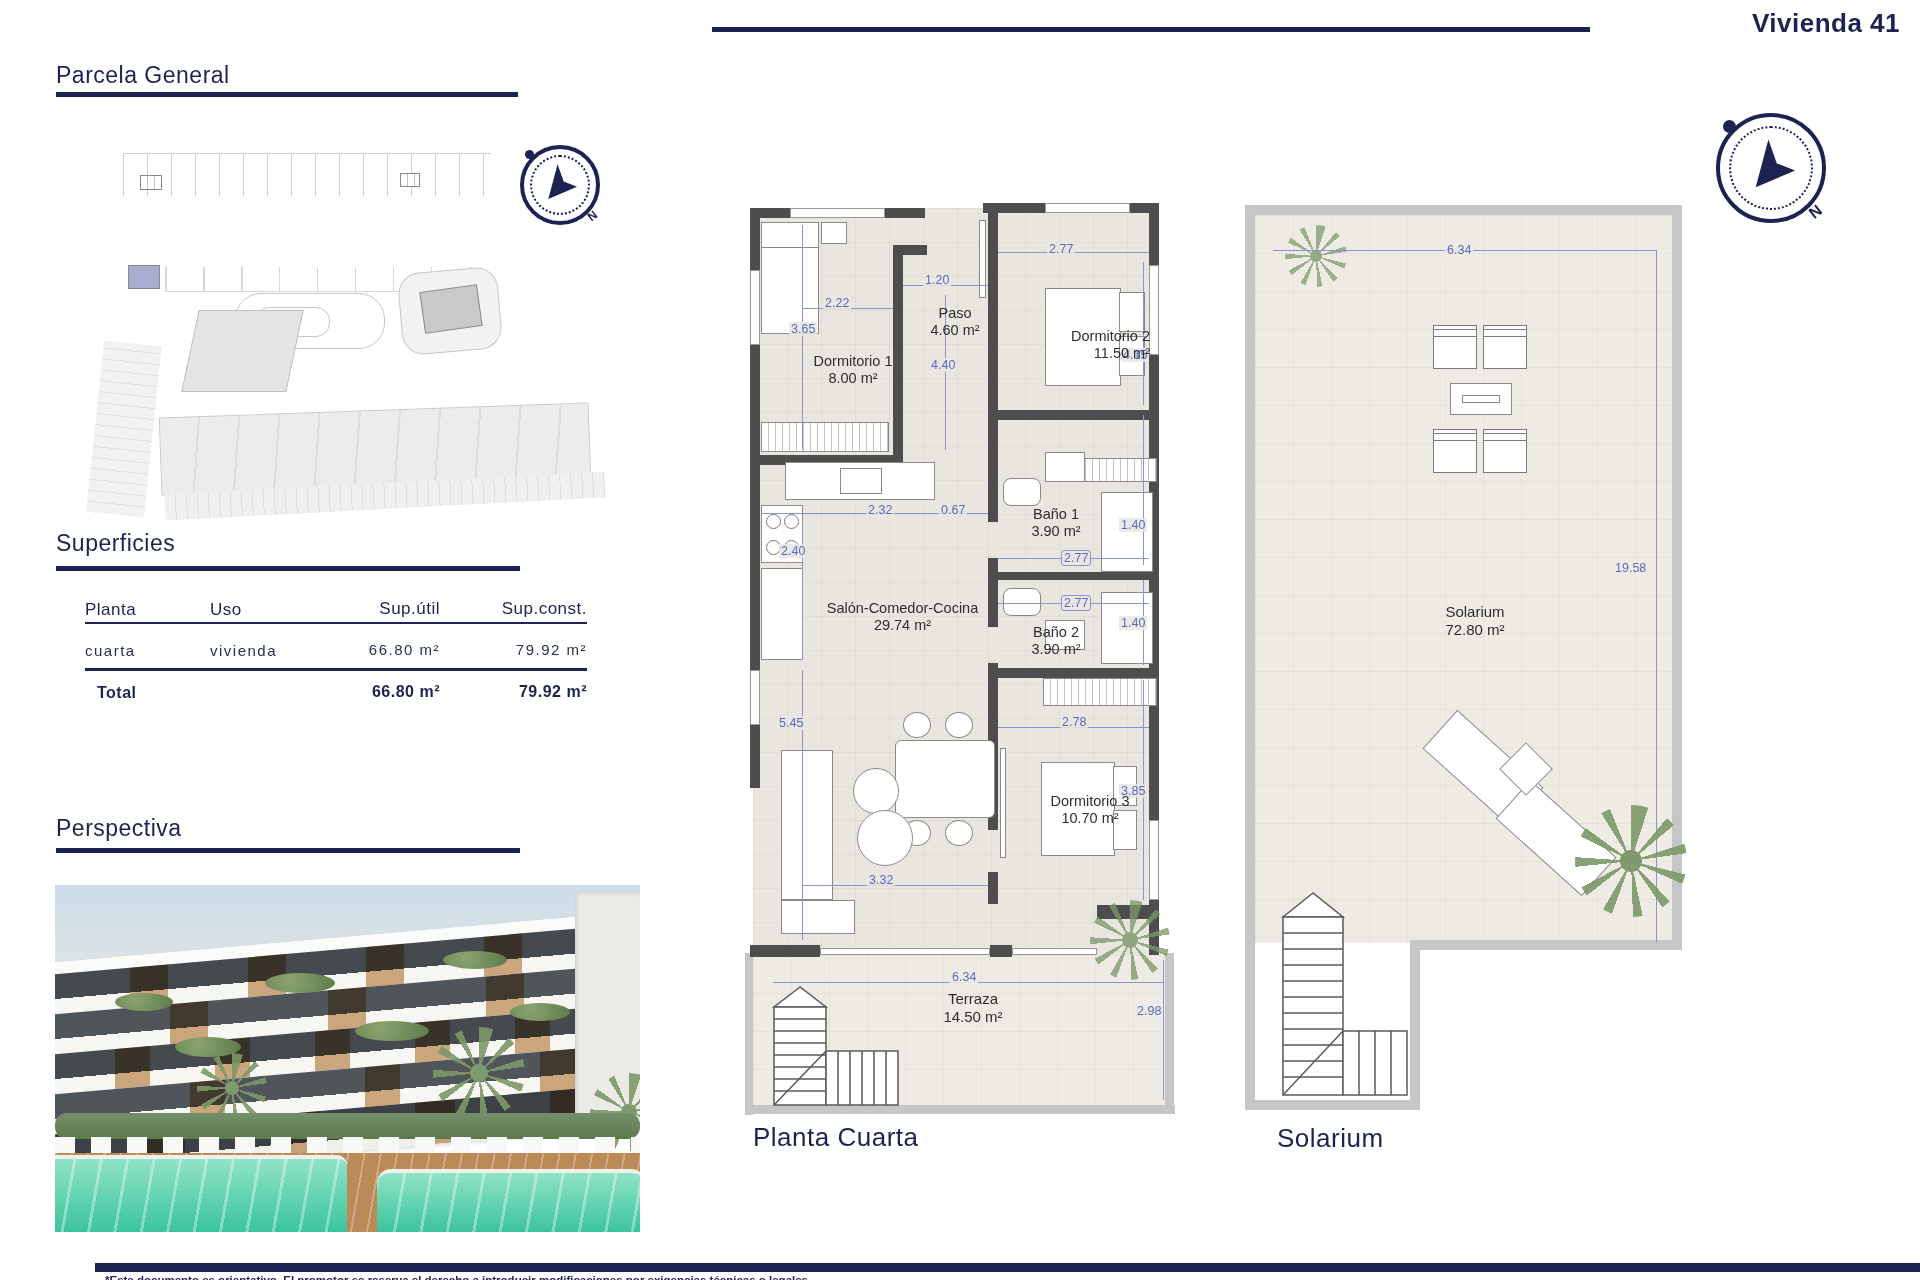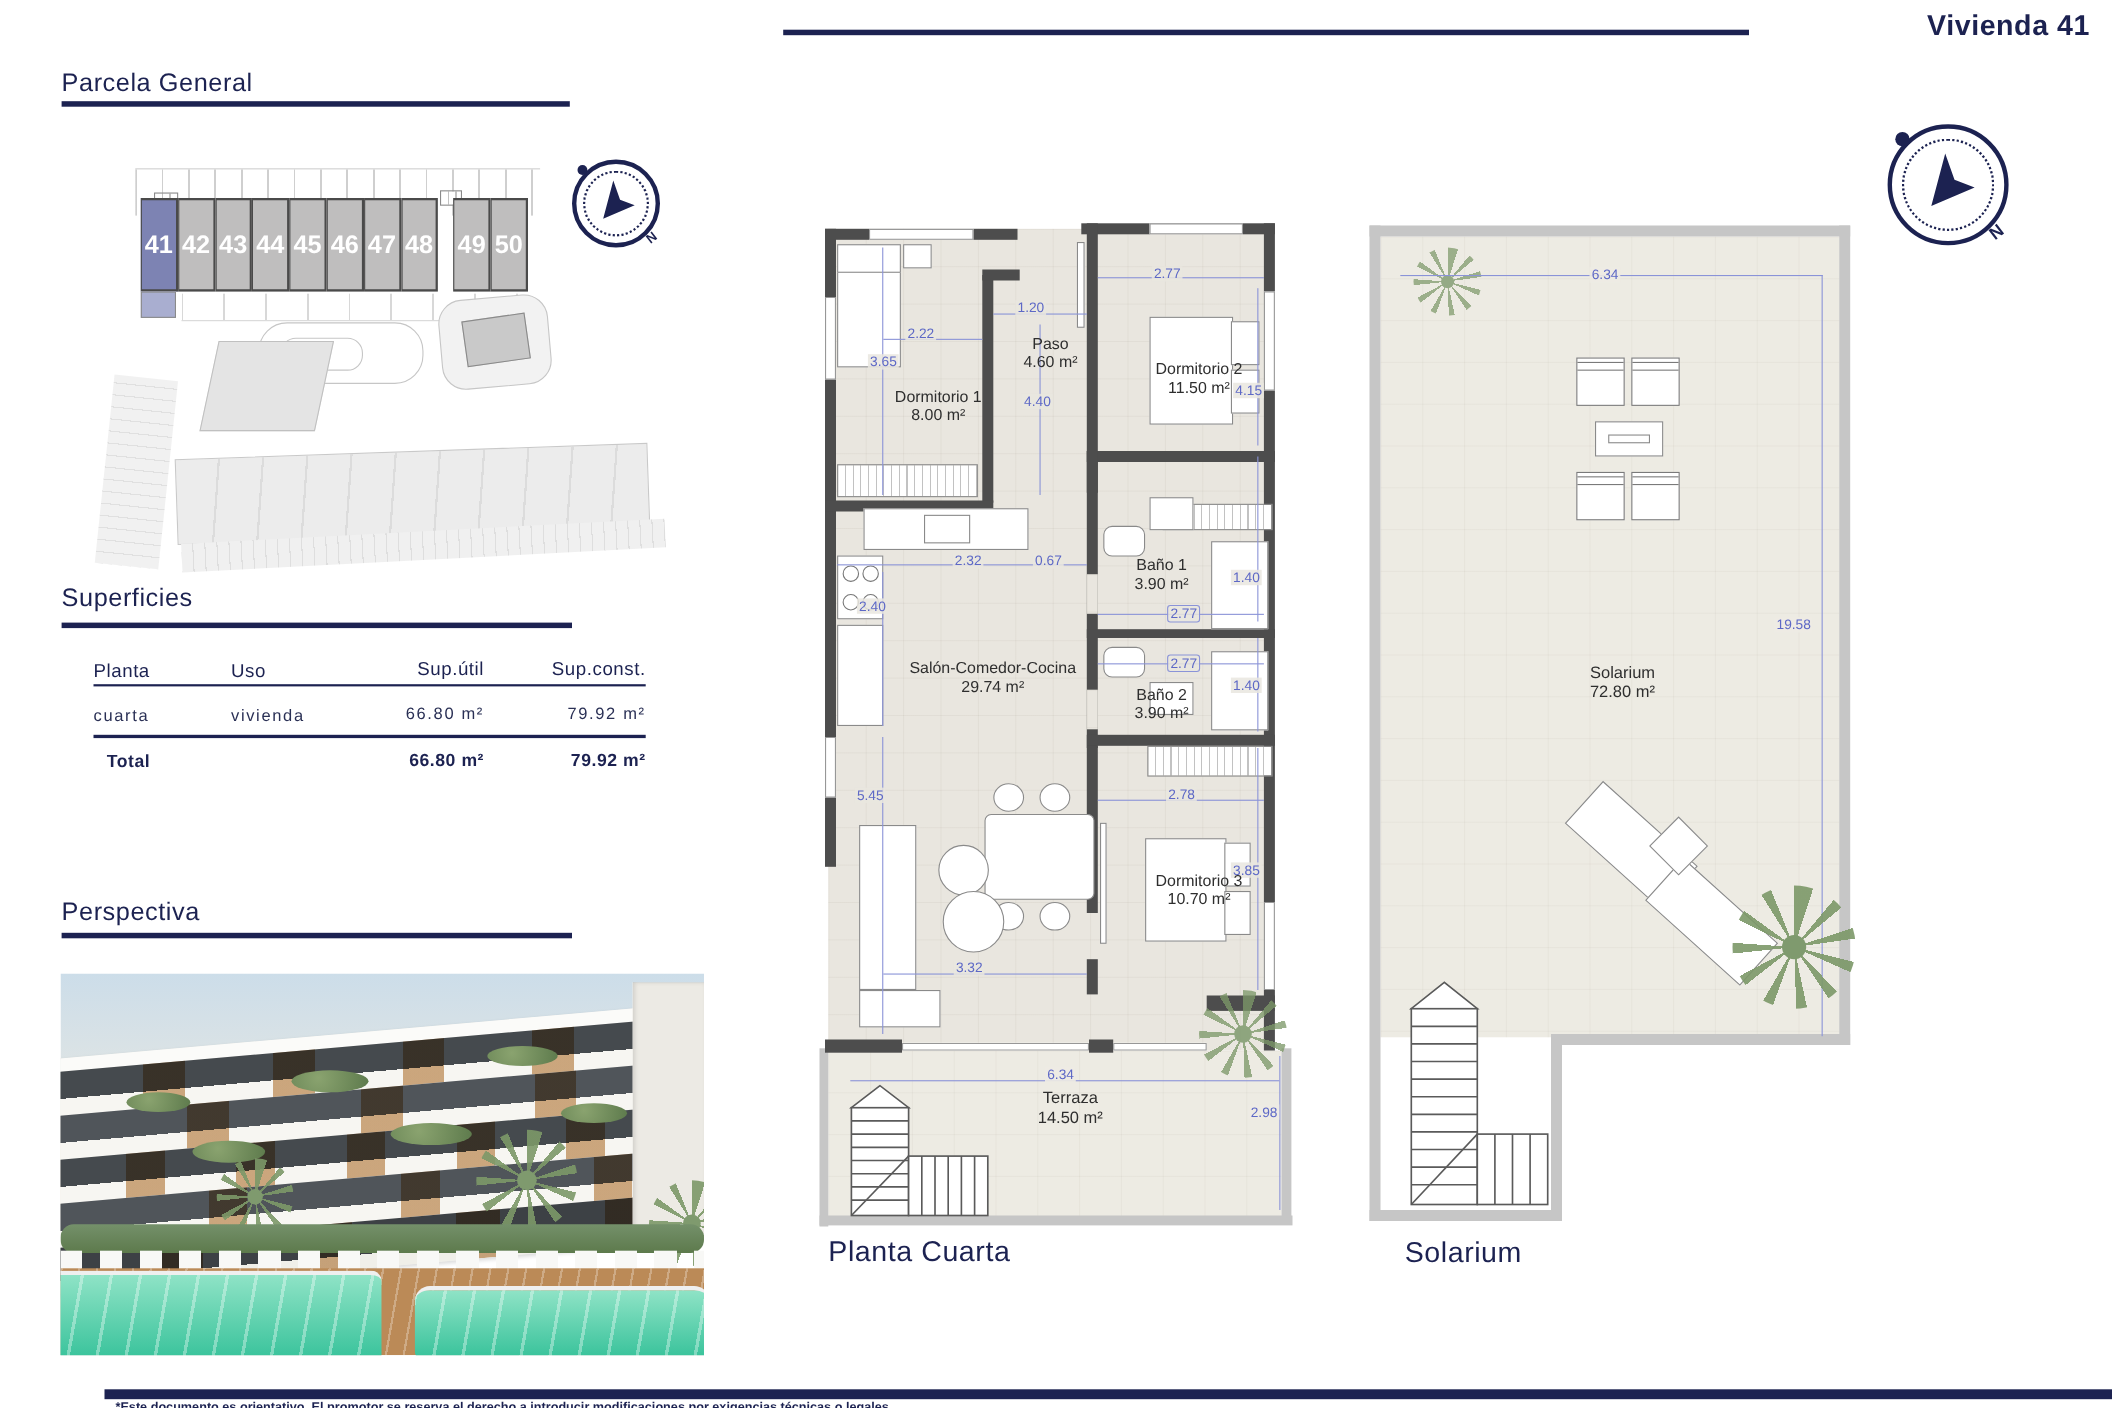--- a/index.html
+++ b/index.html
@@ -58,33 +58,20 @@
 
   <div class="abs heading" style="left:56px;top:62px;">Parcela General</div>
   <div class="abs rule" style="left:56px;top:92px;width:462px;height:5px;"></div>
 
   <div class="abs" style="left:95px;top:115px;width:500px;height:405px;">
 
     <div class="abs" style="left:28px;top:38px;width:368px;height:42px;border-top:1.5px solid #cfcfcf;background:repeating-linear-gradient(90deg,#cfcfcf 0 1.5px,transparent 1.5px 24px);"></div>
     <div class="hatch" style="left:45px;top:60px;width:22px;height:15px;"></div>
     <div class="hatch" style="left:305px;top:58px;width:20px;height:14px;"></div>
 
-    <div class="abs" style="left:33px;top:65px;width:352px;height:85px;display:flex;">
-        <div class="unit-cell unit-hl">41</div>
-        <div class="unit-cell">42</div>
-        <div class="unit-cell">43</div>
-        <div class="unit-cell">44</div>
-        <div class="unit-cell">45</div>
-        <div class="unit-cell">46</div>
-        <div class="unit-cell">47</div>
-        <div class="unit-cell">48</div>
-        <div class="unit-gap"></div>
-        <div class="unit-cell">49</div>
-        <div class="unit-cell">50</div>
-      </div>
     <div class="abs" style="left:33px;top:150px;width:32px;height:24px;background:#a9aed0;border:1px solid #8a8a8a;box-sizing:border-box;"></div>
     <div class="abs" style="left:70px;top:152px;width:315px;height:24px;background:repeating-linear-gradient(90deg,#d8d8d8 0 1.5px,transparent 1.5px 38px);border-bottom:1px solid #d8d8d8;"></div>
 
     <div class="site-light" style="left:305px;top:155px;width:100px;height:82px;border-radius:22px;transform:rotate(-5deg);"></div>
     <div class="abs" style="left:327px;top:173px;width:58px;height:42px;background:#c9c9c9;border:1.5px solid #8a8a8a;transform:rotate(-8deg);box-sizing:border-box;"></div>
 
     <div class="site-light" style="left:140px;top:178px;width:150px;height:56px;border-radius:26px;background:#fff;"></div>
     <div class="site-light" style="left:160px;top:192px;width:75px;height:30px;border-radius:14px;background:#fff;"></div>
     <div class="abs" style="left:95px;top:195px;width:105px;height:82px;background:#e4e4e4;border:1.5px solid #c0c0c0;transform:skewX(-12deg);box-sizing:border-box;"></div>
 
@@ -287,21 +274,21 @@
     <span class="dim" style="left:390px;top:804px;background:rgba(237,235,227,.9);">2.98</span>
 
     <div class="rlabel" style="left:48px;top:153px;width:120px;">
       <span>Dormitorio 1</span><br>
       <span>8.00 m²</span>
     </div>
     <div class="rlabel" style="left:170px;top:105px;width:80px;">
       <span>Paso</span><br>
       <span>4.60 m²</span>
     </div>
-    <div class="rlabel" style="left:285px;top:128px;width:120px;">
+    <div class="rlabel" style="left:285px;top:128px;width:120px;text-align:right;">
       <span>Dormitorio 2</span><br>
       <span>11.50 m²</span>
     </div>
     <div class="rlabel" style="left:75px;top:400px;width:165px;">
       <span>Salón-Comedor-Cocina</span><br>
       <span>29.74 m²</span>
     </div>
     <div class="rlabel" style="left:270px;top:306px;width:82px;">
       <span>Baño 1</span><br>
       <span>3.90 m²</span>

